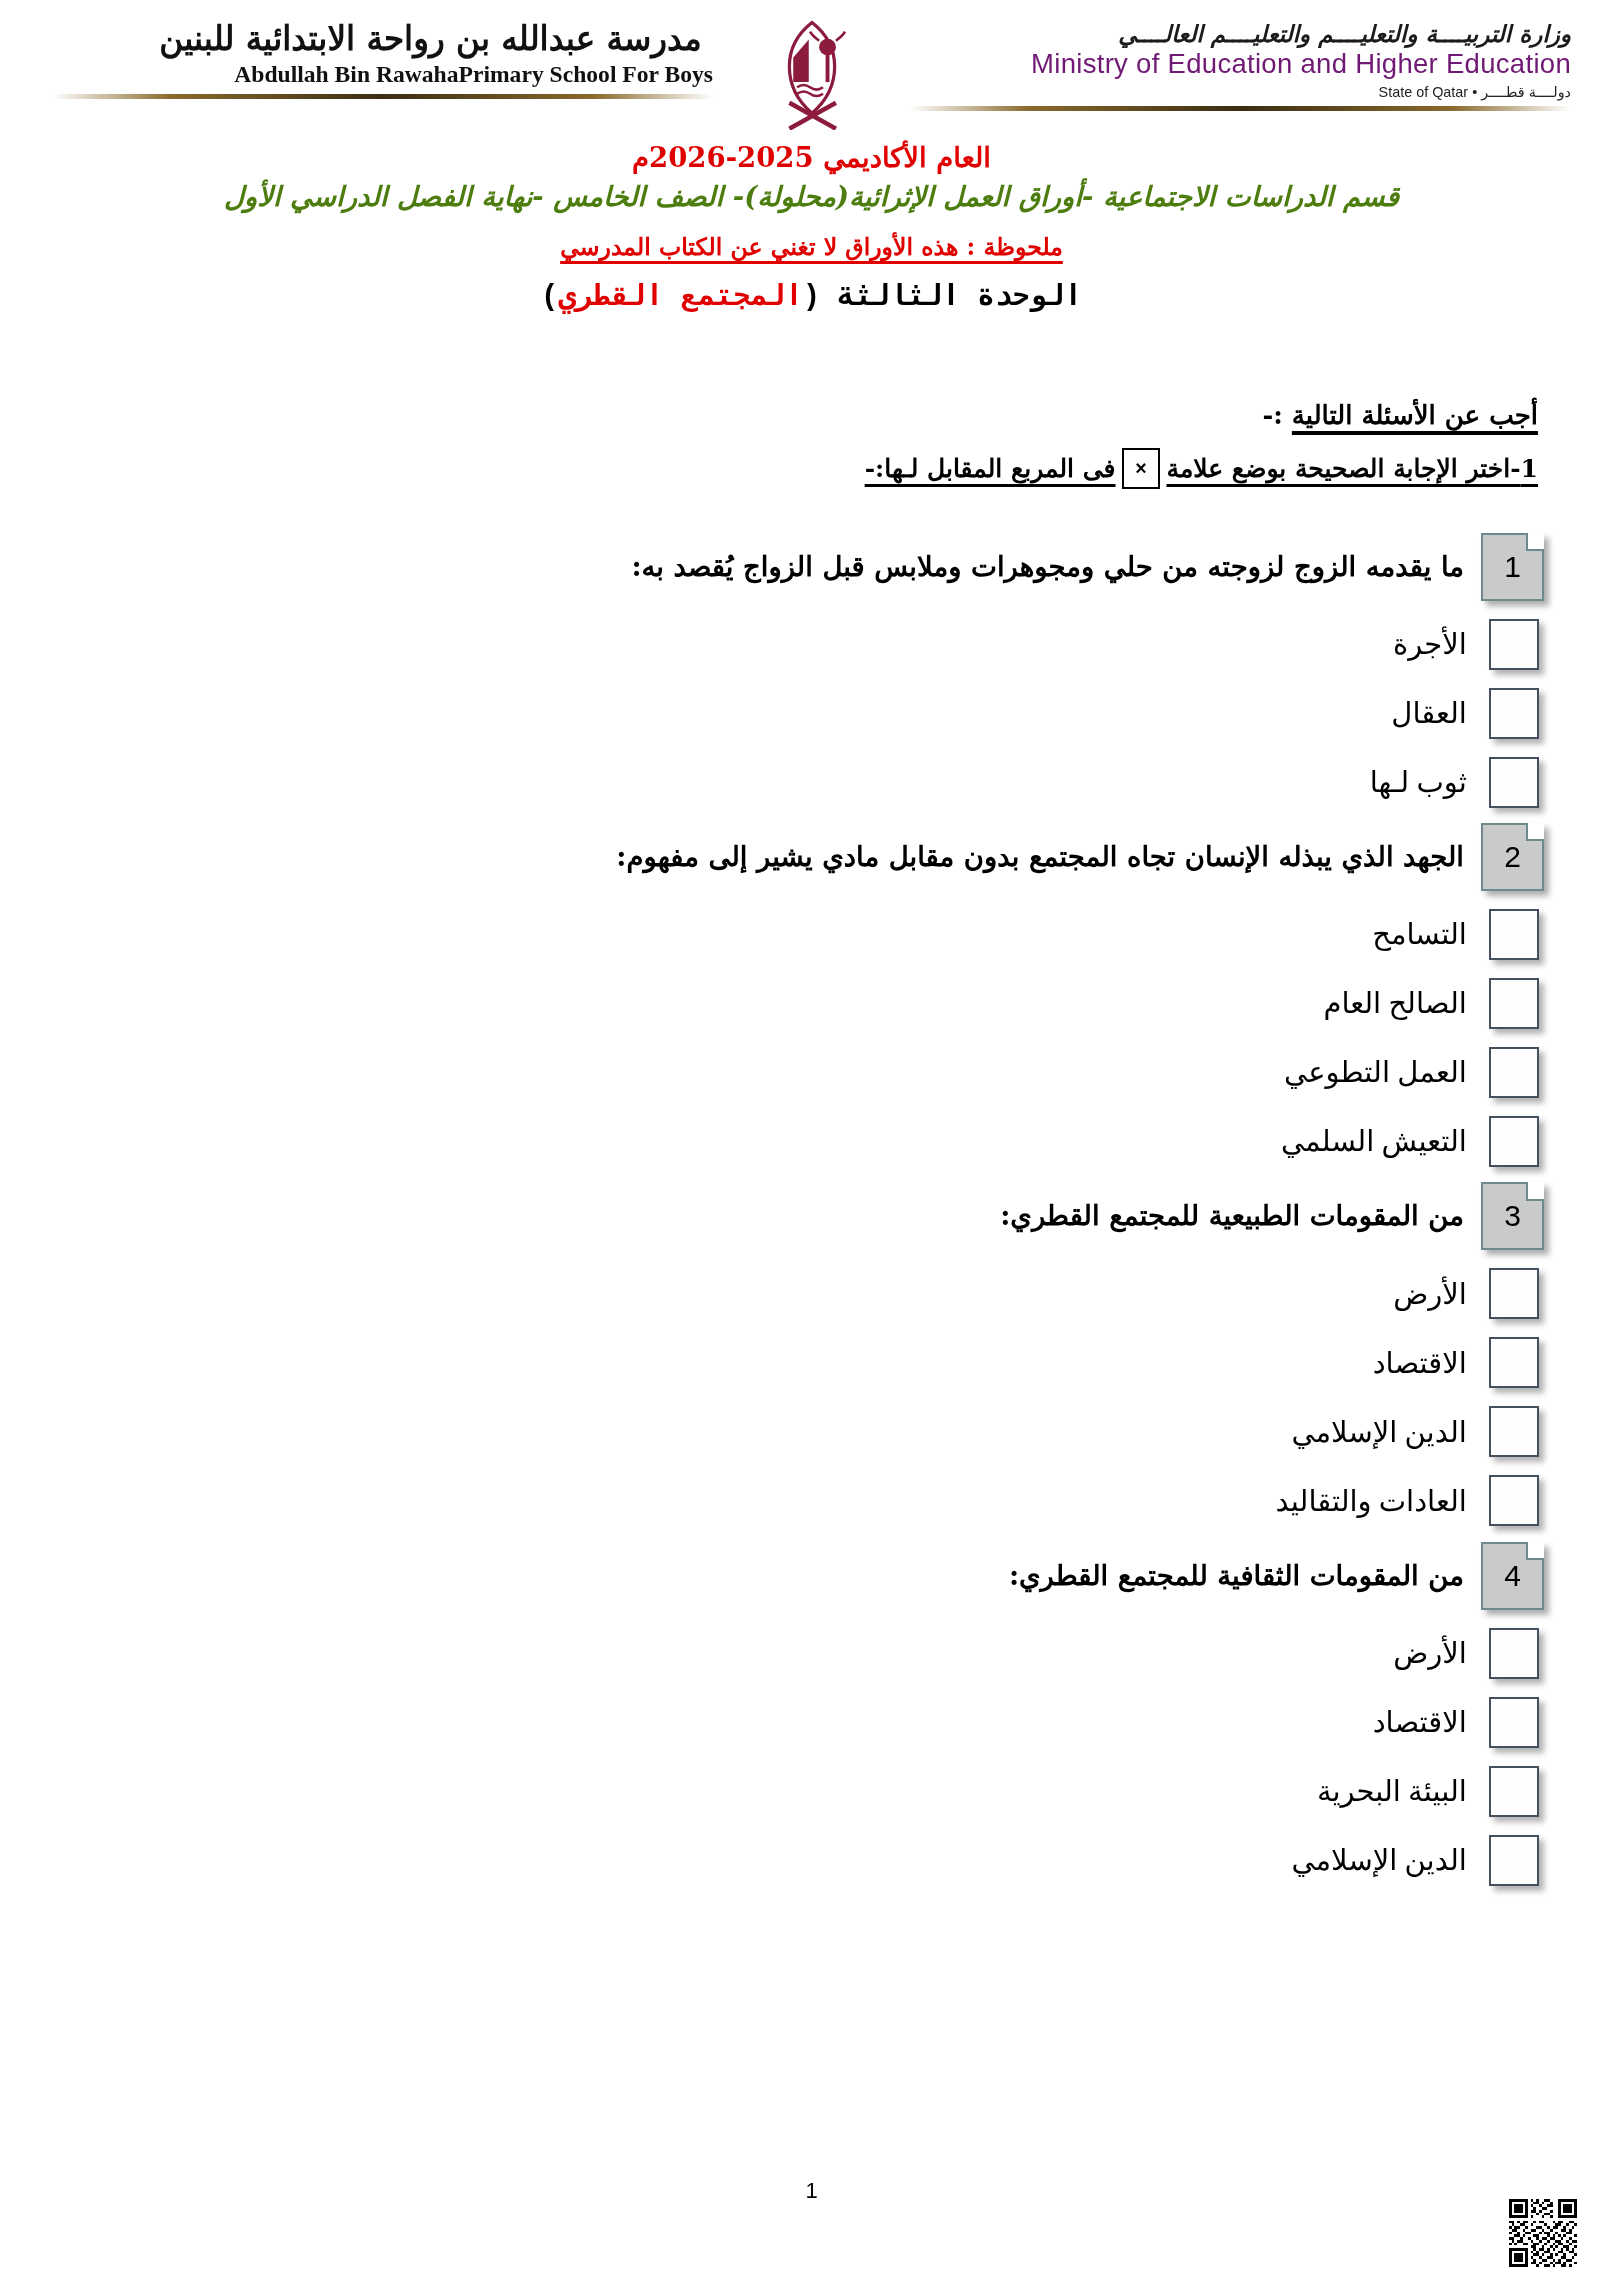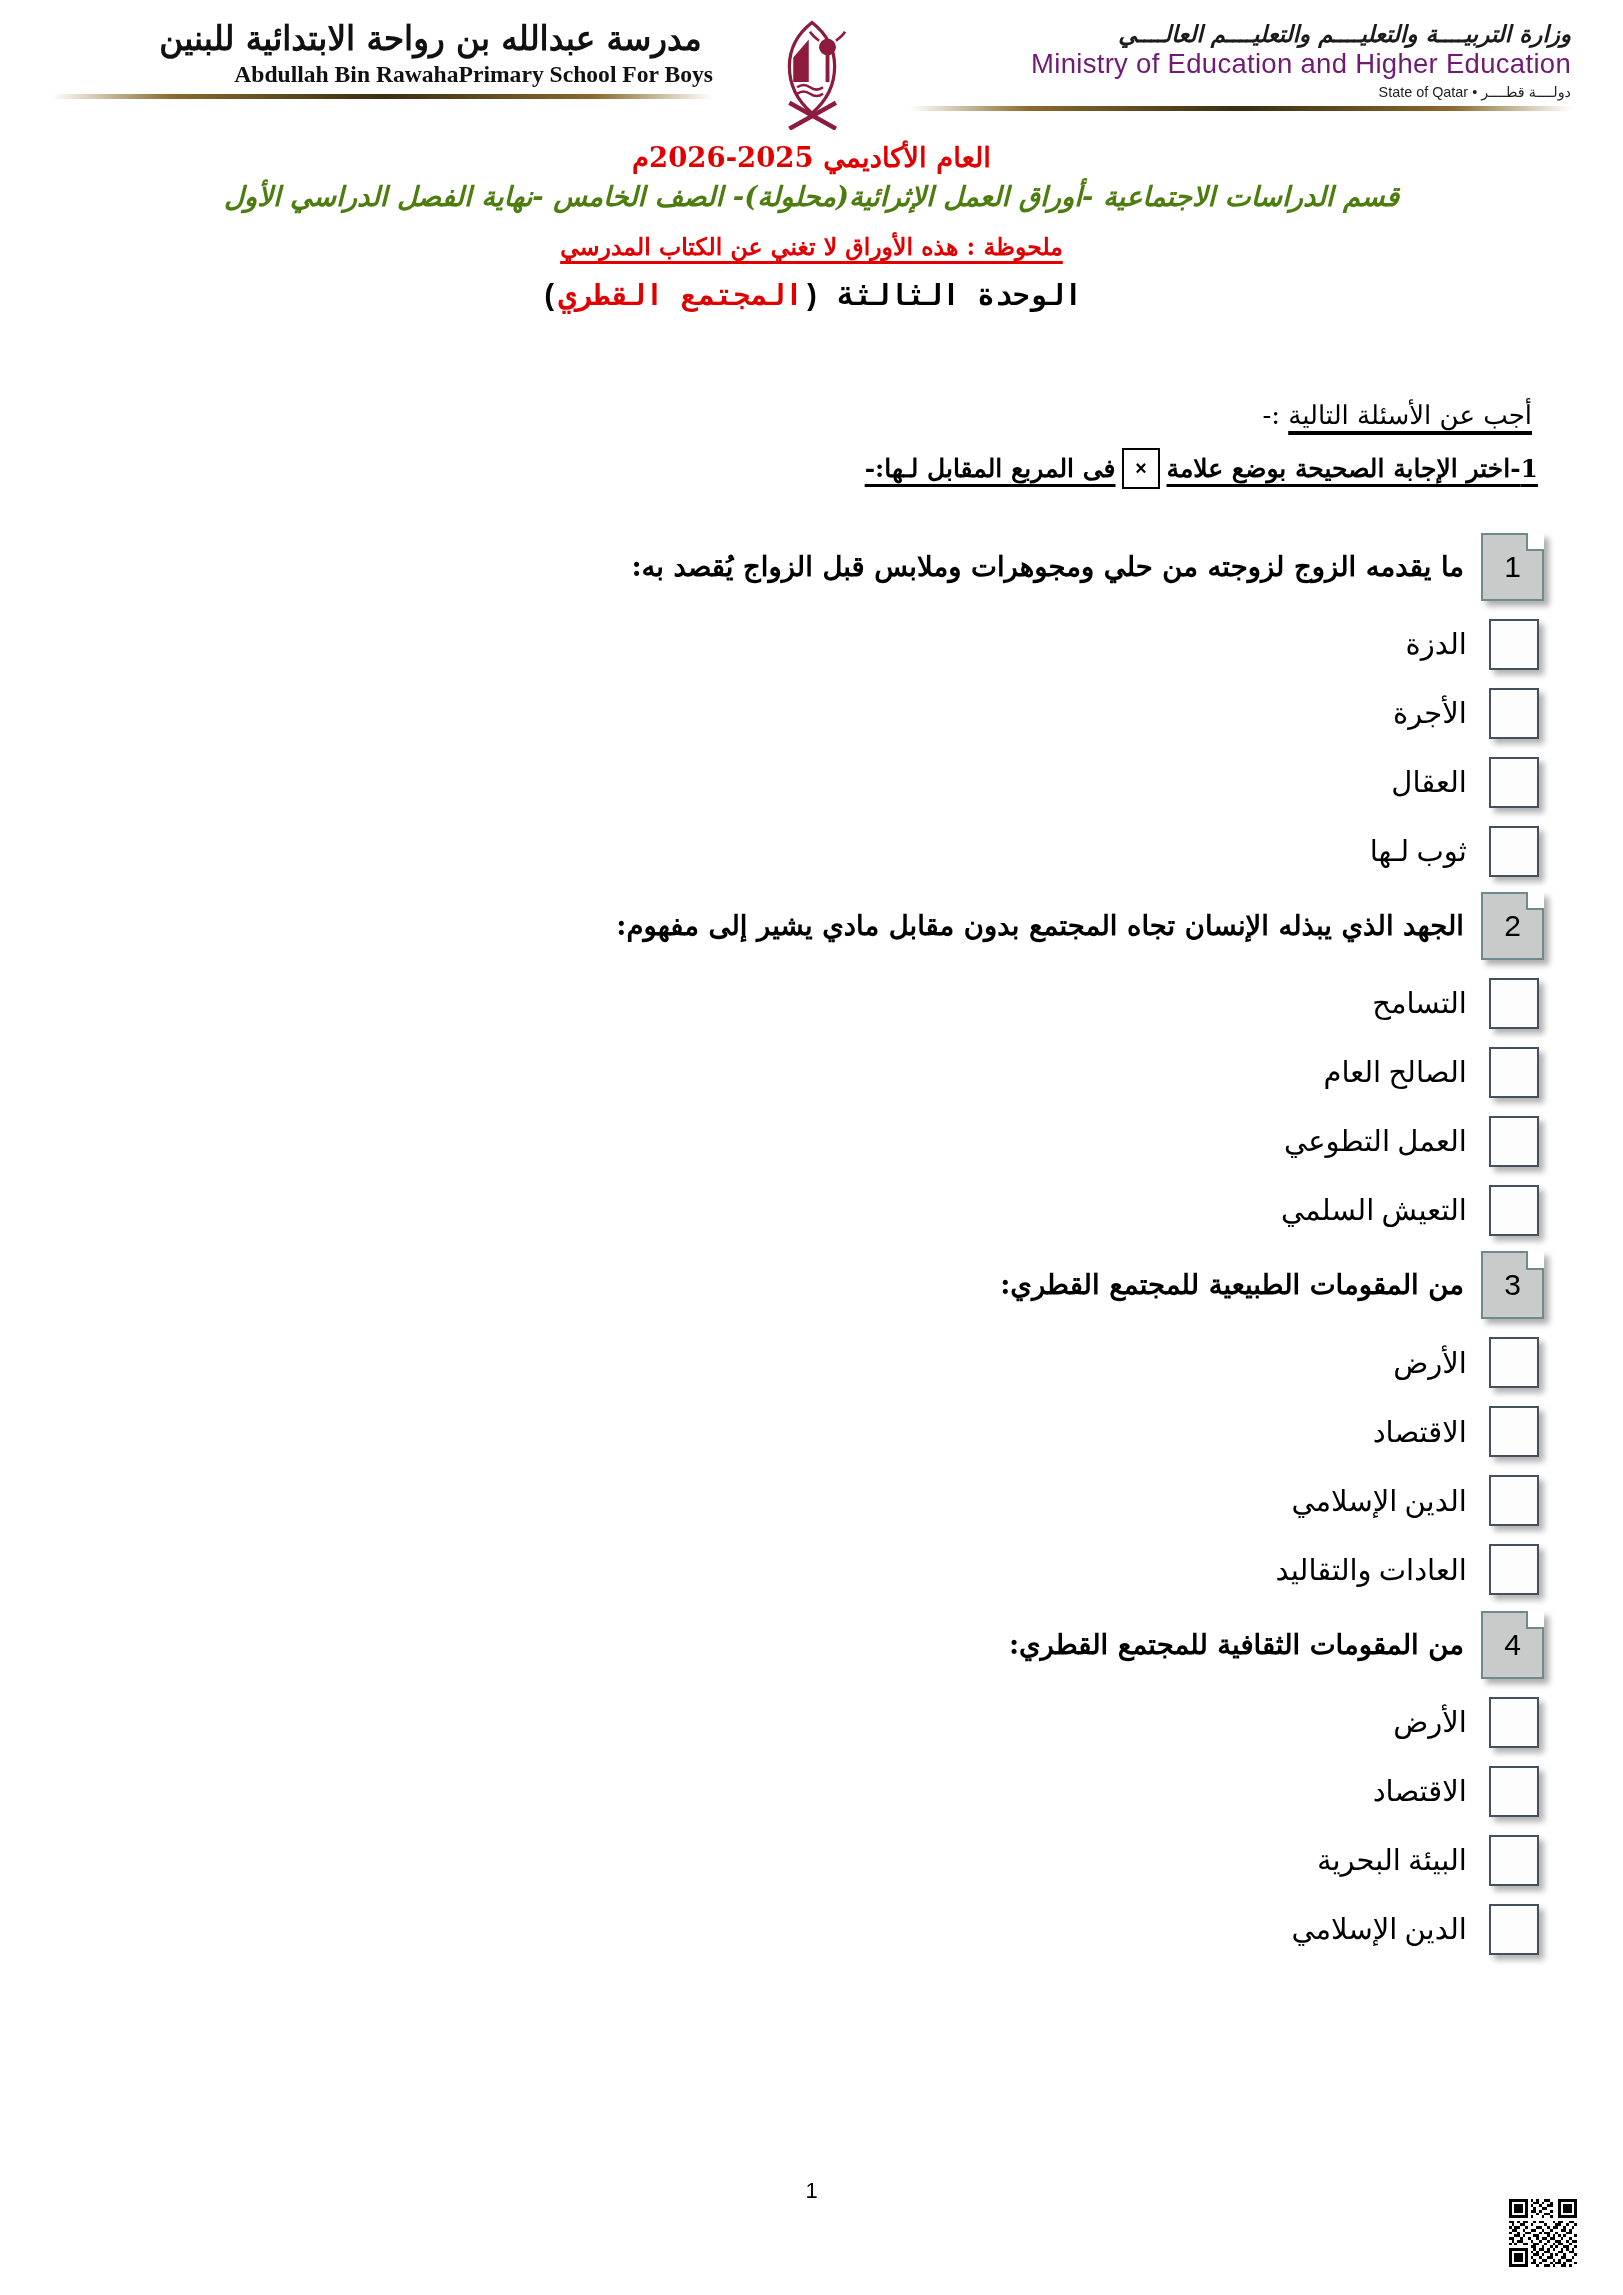--- a/index.html
+++ b/index.html
@@ -145,23 +145,23 @@
     margin-top: 17px;
     color: #000;
     direction: rtl;
   }
   .t-unit .red { color: #e00000; }
 
   
   .instr-1 {
     position: absolute;
     top: 400px;
-    right: 91px;
-    font-family: "DejaVu Serif", serif;
-    font-weight: 400;
+    right: 85px;
+    font-family: "DejaVu Serif", serif;
+    font-weight: 700;
     font-size: 26px;
     direction: rtl;
     white-space: nowrap;
   }
   .instr-1 .ul {
     text-decoration: underline;
     text-decoration-thickness: 3.9px;
     text-underline-offset: 6.5px;
   }
   .instr-2 {
@@ -354,24 +354,20 @@
   </div>
 
   <div class="questions">
 
     <div class="q-block">
       <div class="q-head">
         <div class="q-badge">1</div>
         <div class="q-text">ما يقدمه الزوج لزوجته من حلي ومجوهرات وملابس قبل الزواج يُقصد به:</div>
       </div>
       <div class="opt-list">
-        <div class="opt-row">
-          <div class="opt-box"></div>
-          <div class="opt-label">الدزة</div>
-        </div>
         <div class="opt-row">
           <div class="opt-box"></div>
           <div class="opt-label">الأجرة</div>
         </div>
         <div class="opt-row">
           <div class="opt-box"></div>
           <div class="opt-label">العقال</div>
         </div>
         <div class="opt-row">
           <div class="opt-box"></div>

